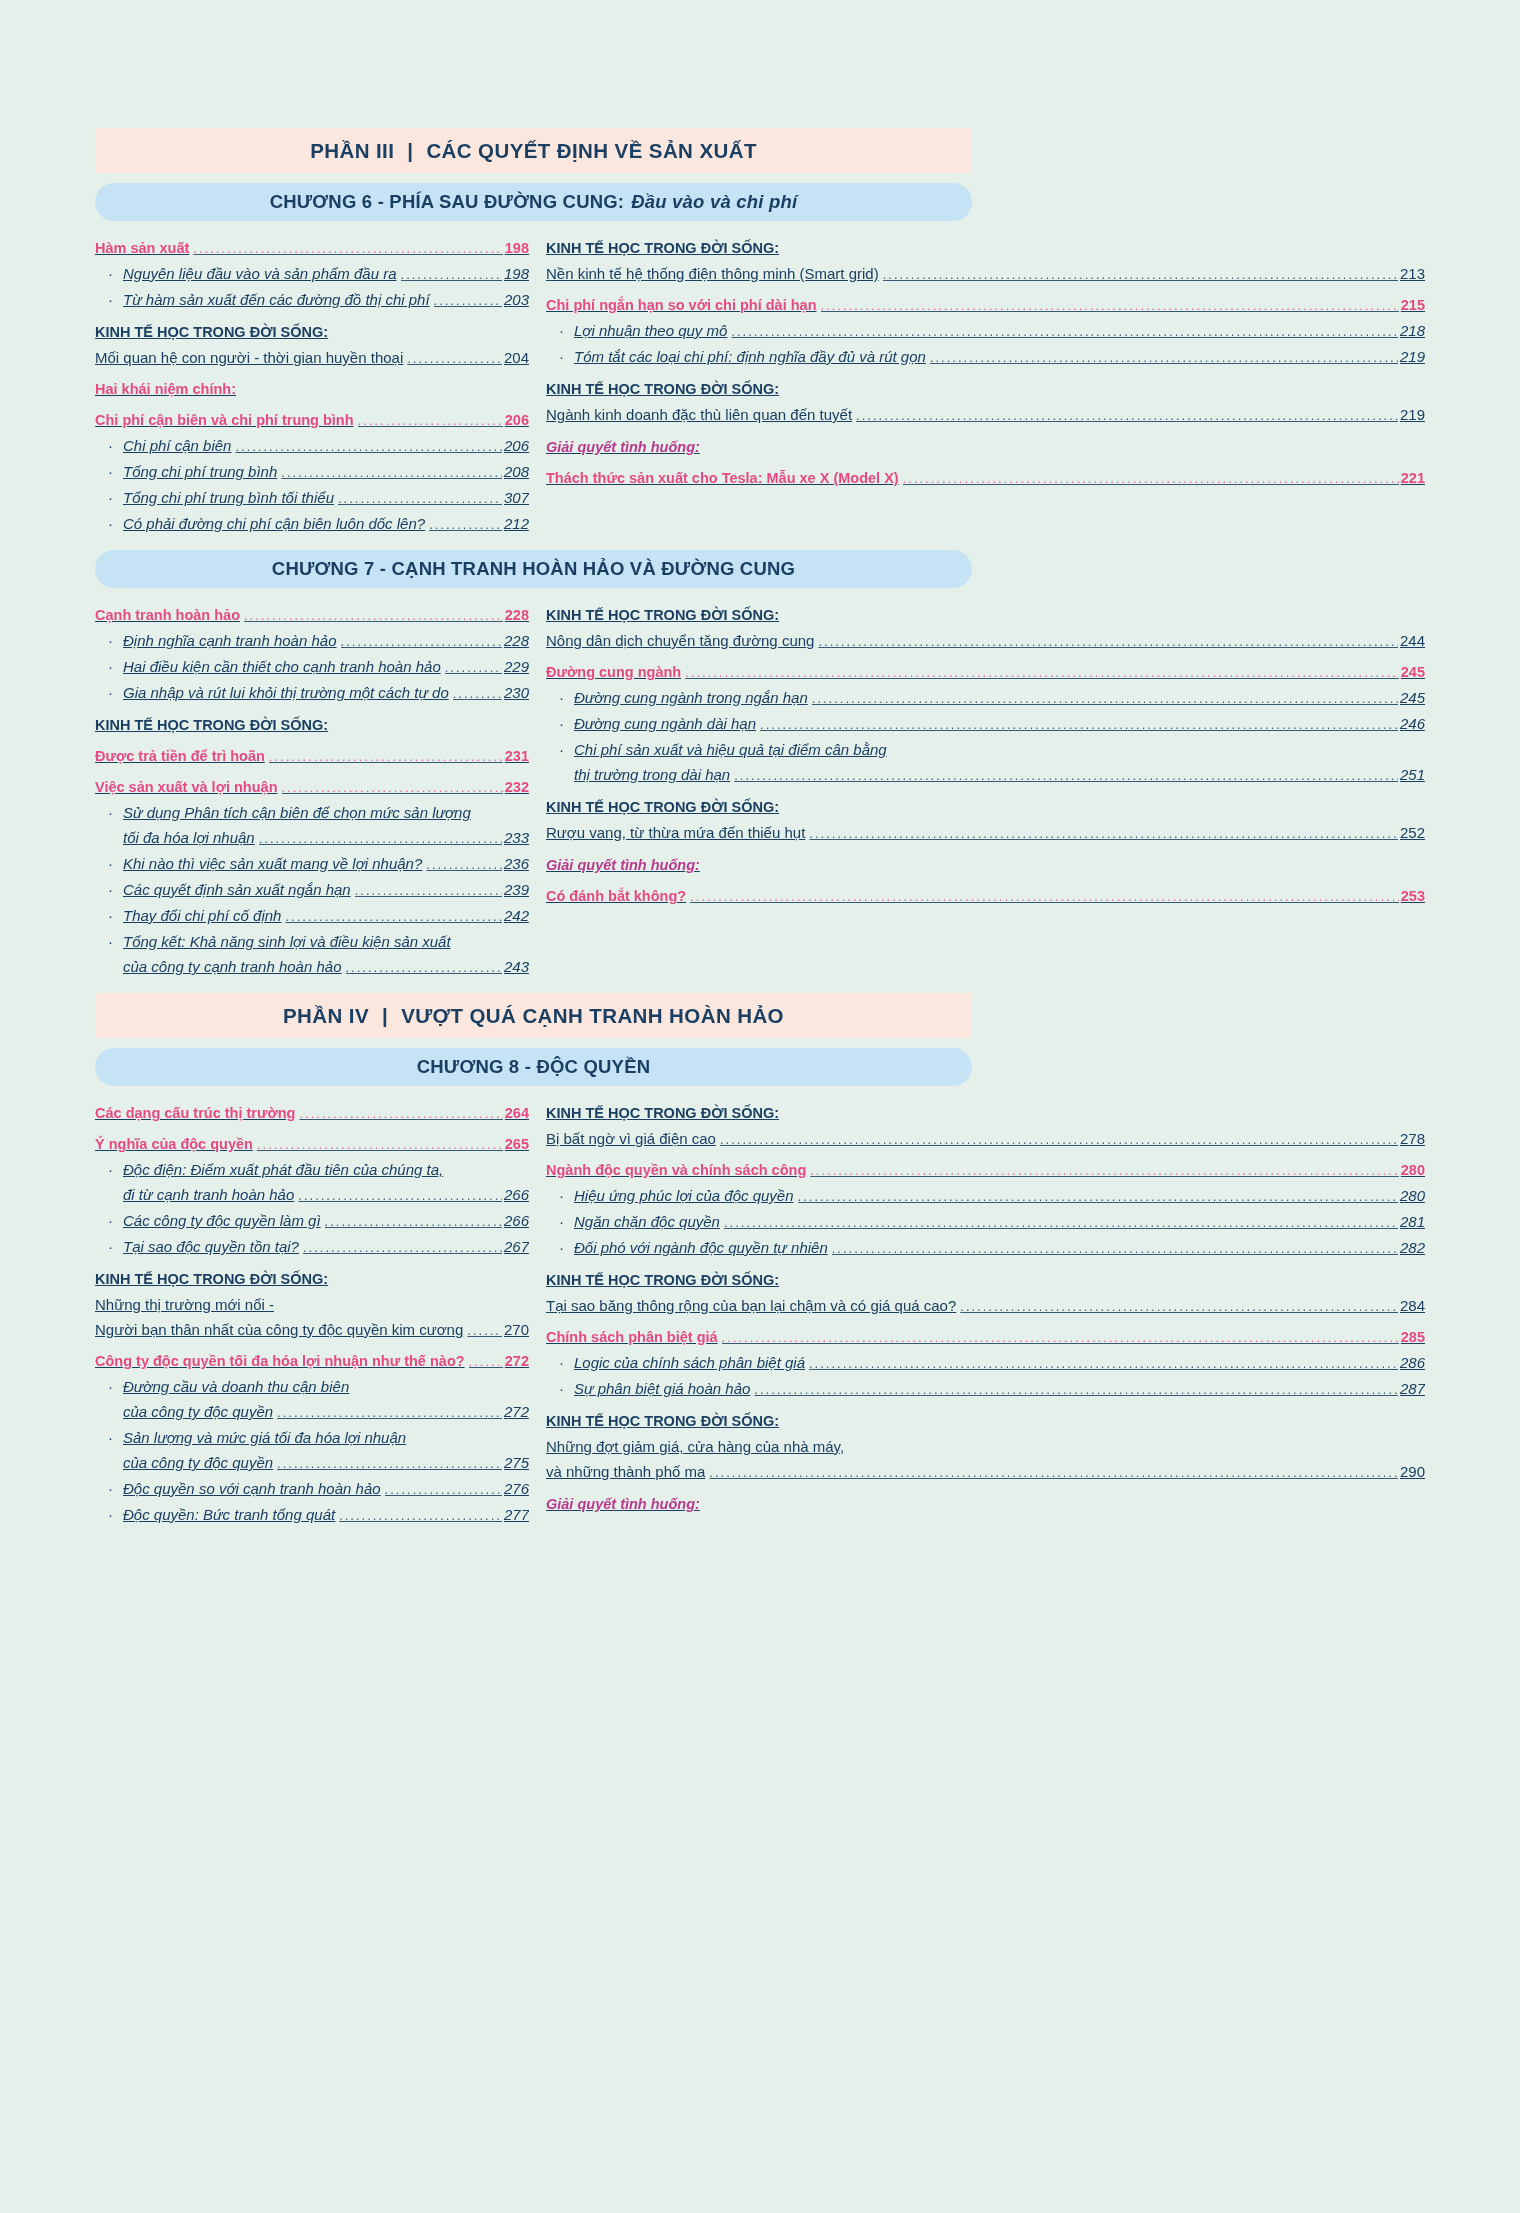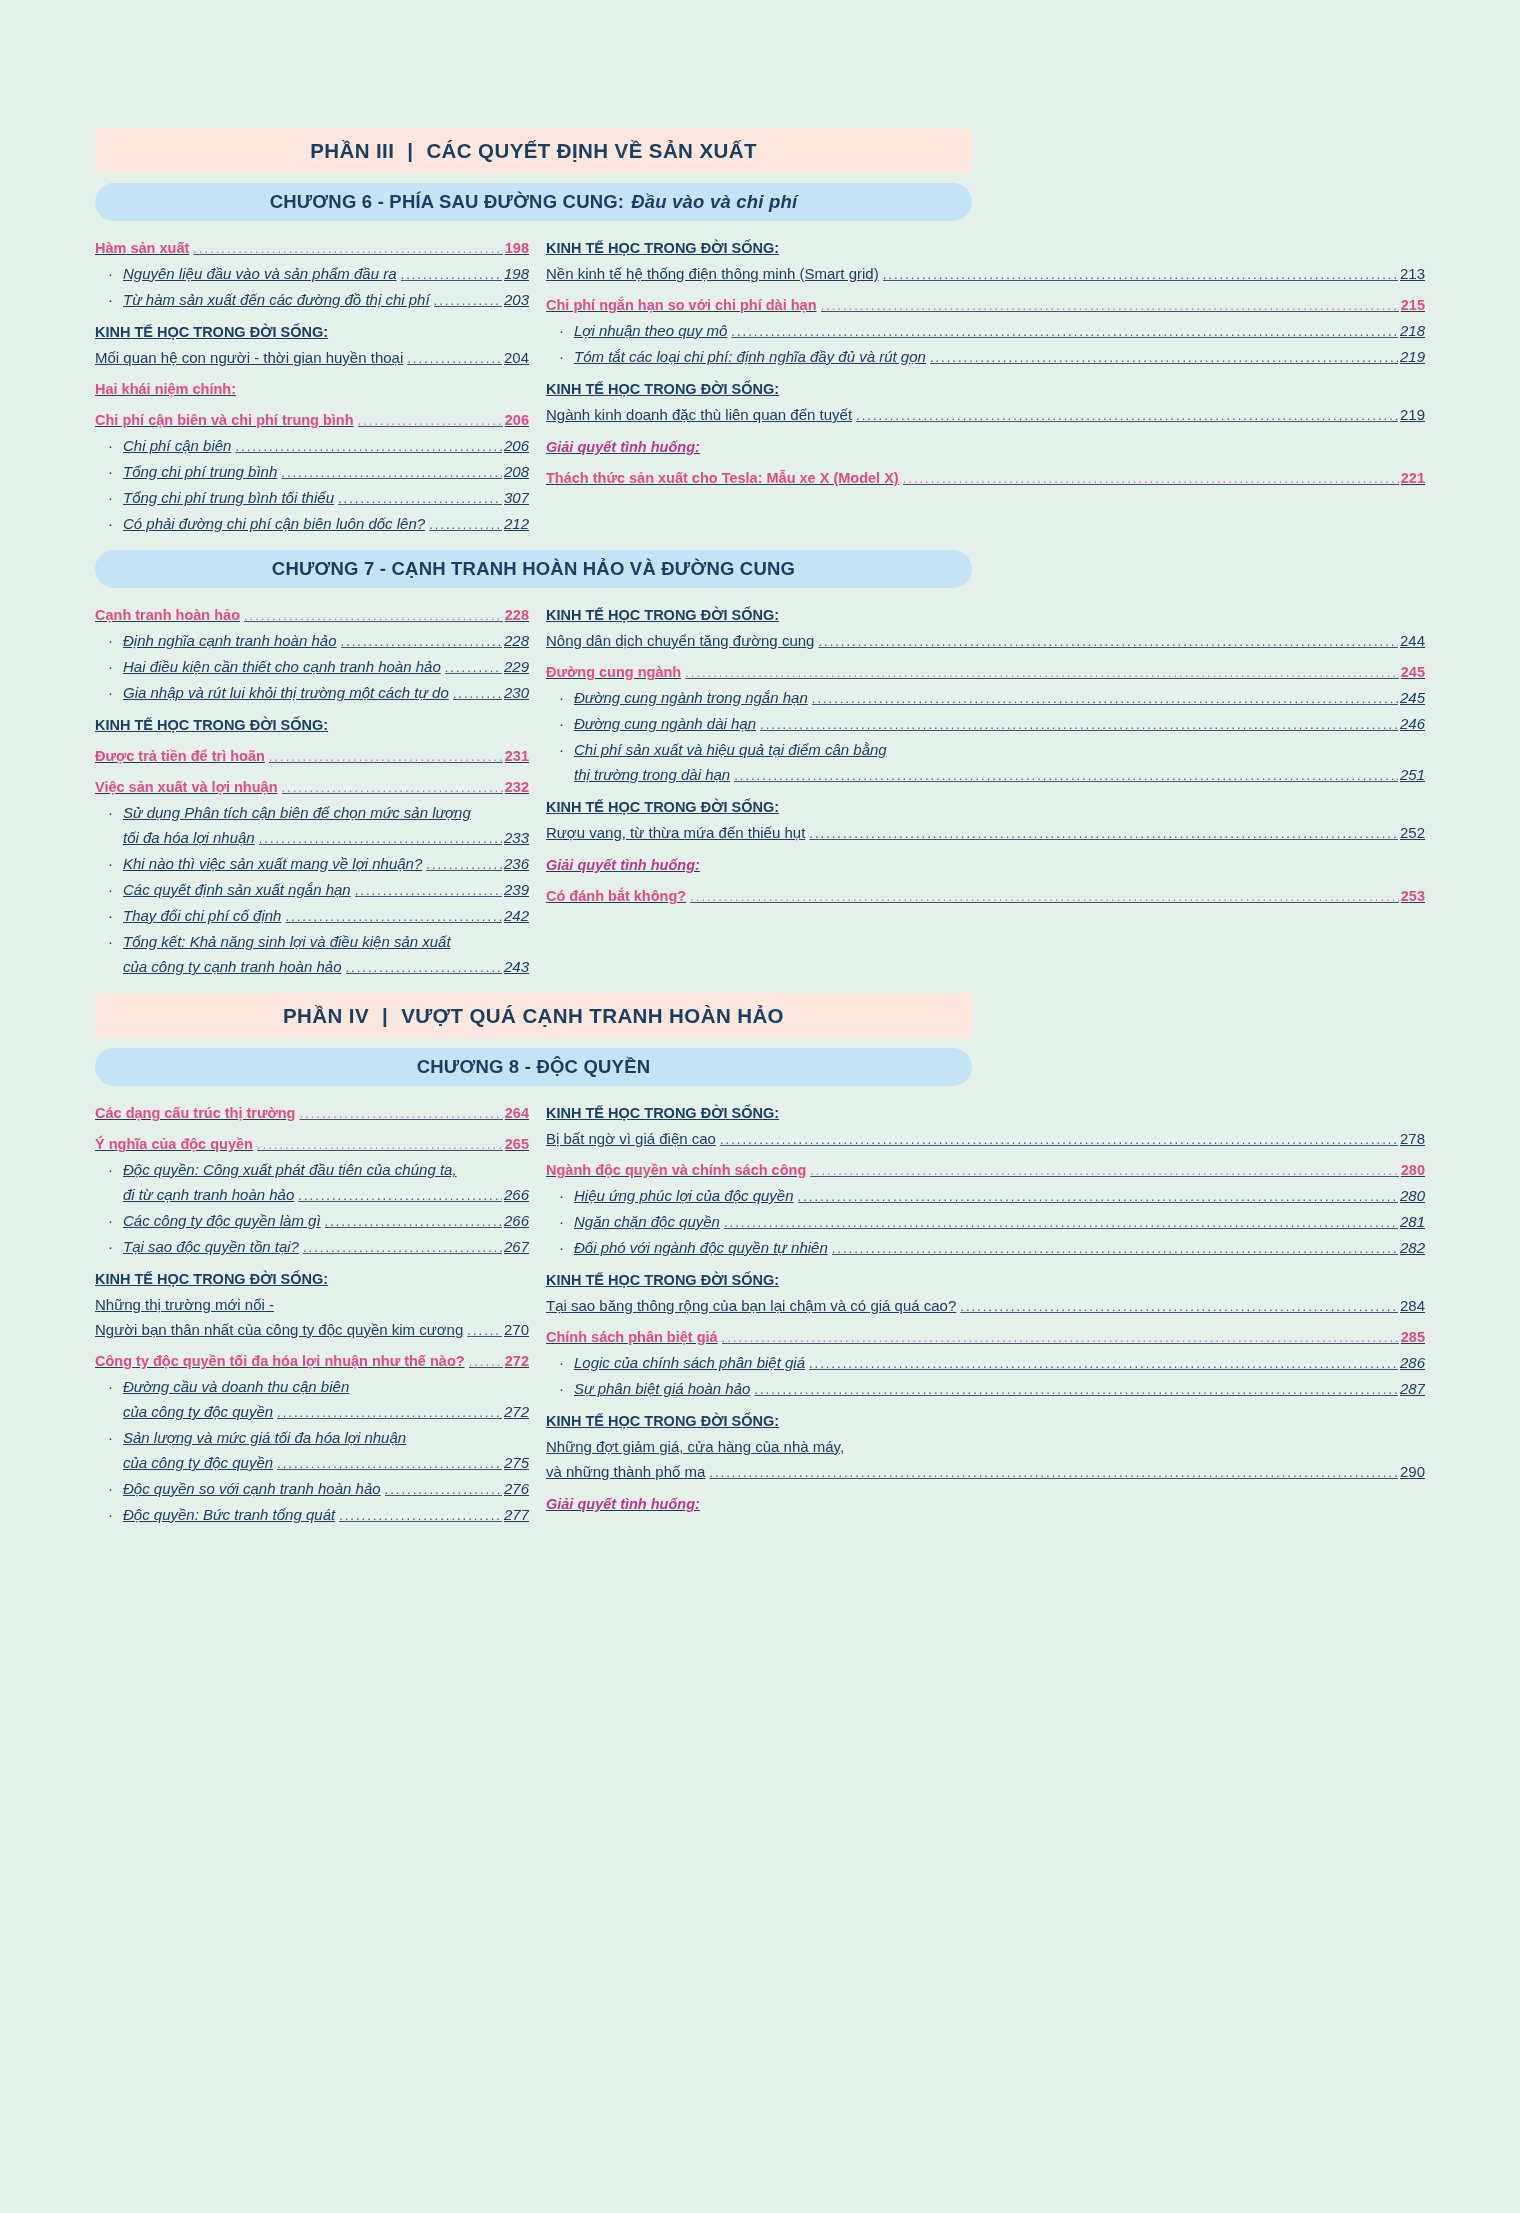--- a/index.html
+++ b/index.html
@@ -384,21 +384,21 @@
         </div>
         <div class="row main">
           <div class="line">
             <span class="txt">Ý nghĩa của độc quyền</span>
             <span class="leader"></span>
             <span class="pnum">265</span>
           </div>
         </div>
         <div class="row sub">
           <div class="line b">
-            <span class="txt">Độc quyền: Công xuất phát đầu tiên của chúng ta,</span>
+            <span class="txt">Độc điện: Điểm xuất phát đầu tiên của chúng ta,</span>
           </div>
           <div class="line cont">
             <span class="txt">đi từ cạnh tranh hoàn hảo</span>
             <span class="leader"></span>
             <span class="pnum">266</span>
           </div>
         </div>
         <div class="row sub">
           <div class="line b">
             <span class="txt">Các công ty độc quyền làm gì</span>

